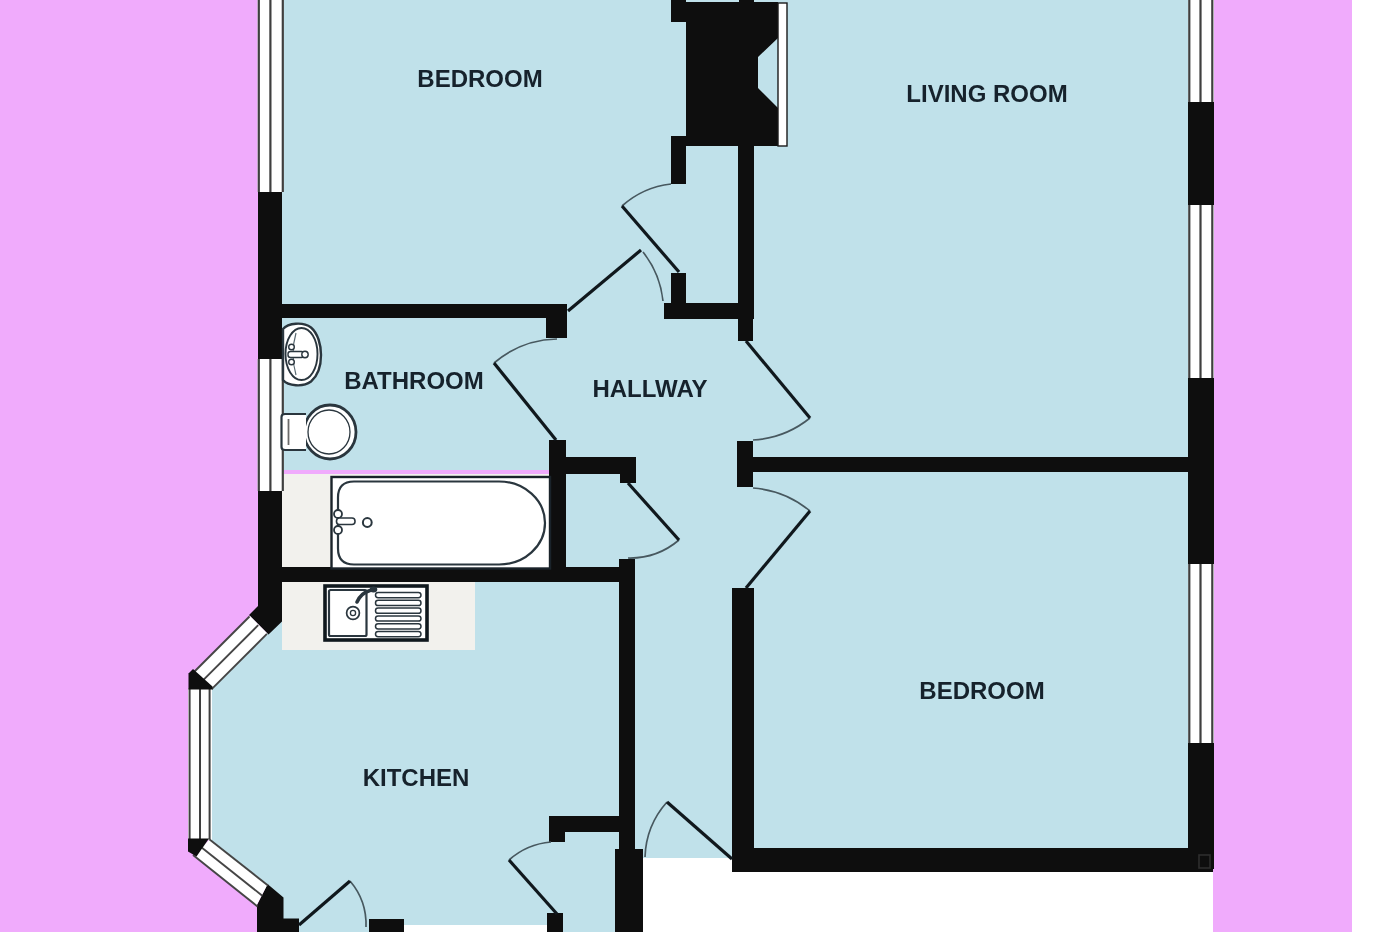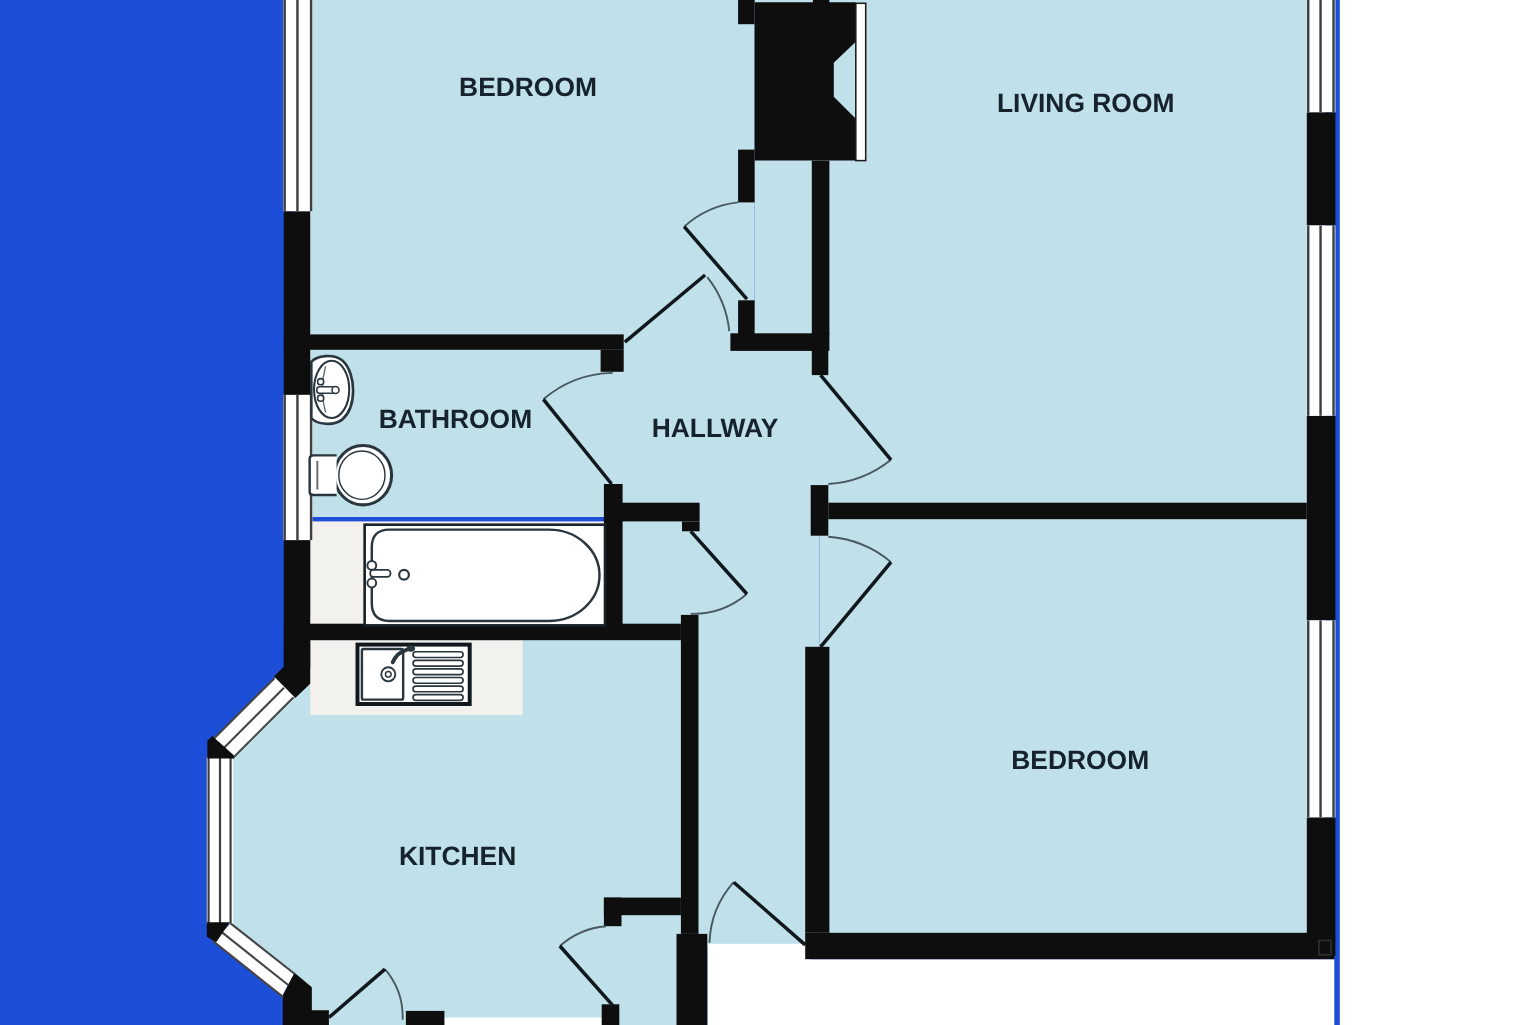--- a/index.html
+++ b/index.html
@@ -1,16 +1,16 @@
 <!DOCTYPE html>
 <html><head>
 <meta charset="utf-8">
 <style>
   html,body{margin:0;padding:0;background:#ffffff;}
-  #page{width:1218px;height:932px;position:relative;overflow:hidden;background:#1d4ed8;}
+  #page{width:1352px;height:932px;position:relative;overflow:hidden;background:#f0abfc;}
   svg{display:block;}
   text{font-family:"Liberation Sans", sans-serif;font-weight:bold;fill:#16222c;}
 </style>
 </head>
 <body>
 <div id="page">
 <svg width="1400" height="932" viewBox="0 0 1400 932">
 
   <rect x="265" y="0" width="421" height="312" fill="#c0e1ea"></rect>
 

